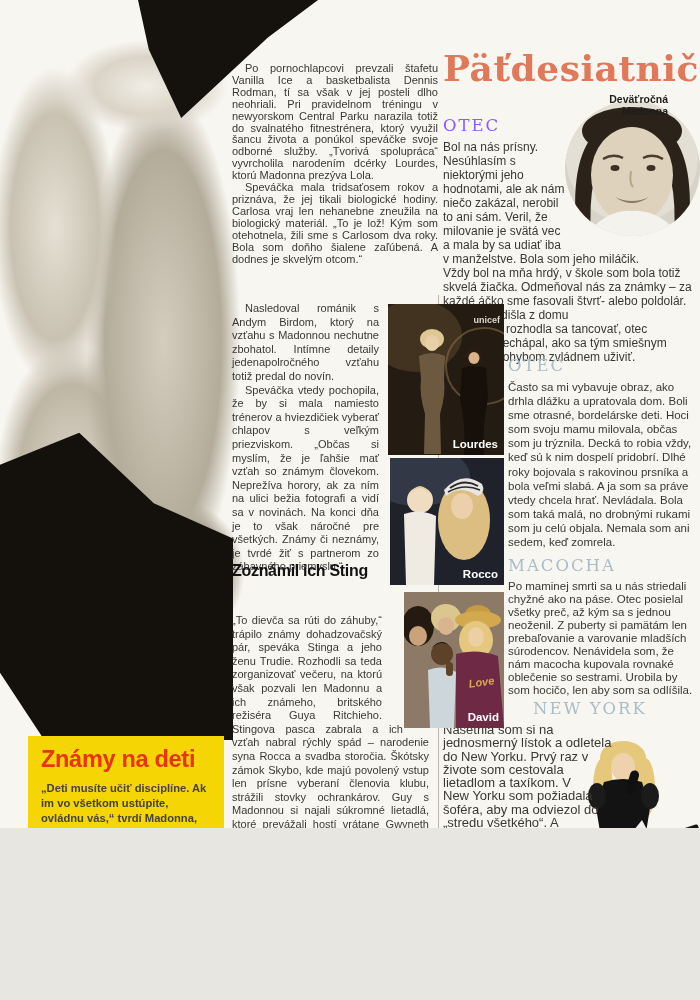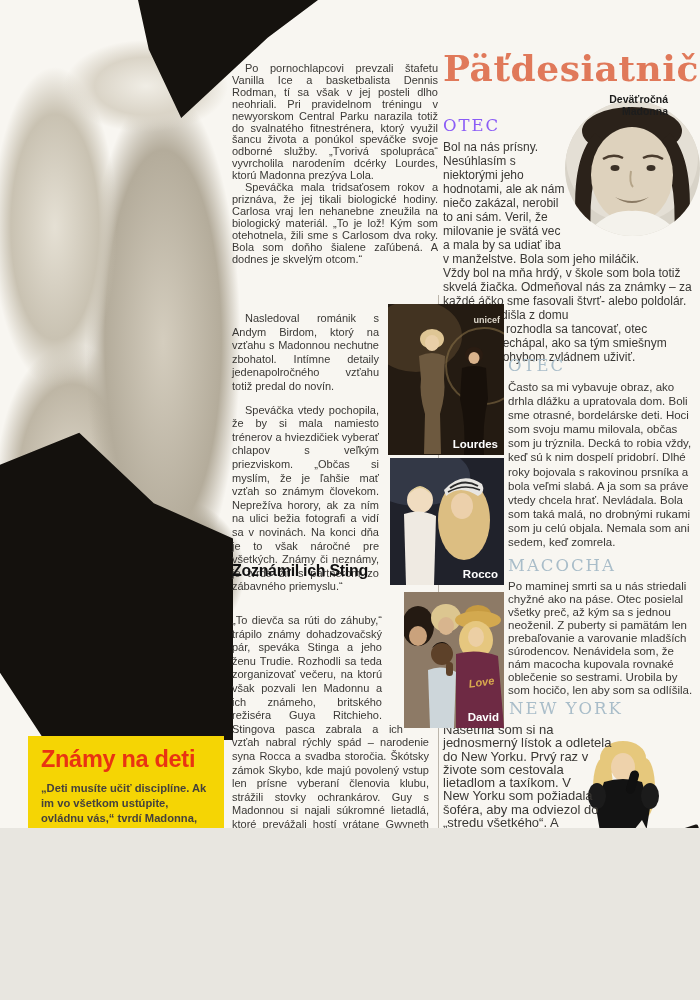--- a/index.html
+++ b/index.html
@@ -18,21 +18,21 @@
      radial-gradient(closest-side at 34% 72%,#ded7c9 0%,#beb6a5 55%,rgba(190,182,165,0) 78%),
      radial-gradient(closest-side at 70% 86%,#d0c8b8 0%,#a69e8d 60%,rgba(166,158,141,0) 82%);}
   .bw-shoulder{position:absolute;left:0;top:420px;width:233px;height:320px;background:#14110d;
           clip-path:polygon(0 14%,34% 4%,66% 26%,100% 37%,100% 100%,19% 100%,0 79%);}
 
   
   .midtop{position:absolute;left:232px;top:63px;width:206px;z-index:2;}
   .midtop p,.midnarrow p,.sting p{font-size:11px;line-height:11.9px;text-align:justify;margin:0;
     color:#3a3835;text-indent:13px;}
   .midnarrow{position:absolute;left:232px;top:302px;width:147px;z-index:2;}
-  .midnarrow p{line-height:13.6px;margin-top:10px;}
+  .midnarrow p{line-height:13.6px;}
   .subhead{position:absolute;left:232px;top:560px;width:155px;z-index:2;margin:0;
     font-size:16px;line-height:21.5px;font-weight:bold;color:#121212;letter-spacing:-0.3px;}
   .sting{position:absolute;left:232px;top:614px;width:197px;z-index:2;}
   .sting p{line-height:13.6px;text-indent:0;}
   .sting p.cont{text-indent:13px;}
   .sp1{float:right;width:47px;height:101px;}
   .sp2{float:right;clear:right;width:26px;height:15px;}
   .endmark{display:inline-block;width:12px;height:12px;border-radius:50%;background:#f39019;
     color:#fff;font-size:9px;font-weight:bold;text-align:center;line-height:12px;vertical-align:-1px;}
   .byline{position:absolute;left:232px;top:916px;width:205px;text-align:right;z-index:2;}
@@ -58,21 +58,21 @@
   .osp2{float:right;clear:right;width:58px;height:15px;}
   .otec p.cont{margin-left:53px;}
   .circle-photo{position:absolute;left:565px;top:101px;width:135px;height:135px;z-index:3;}
   .circle-cap{position:absolute;left:582px;top:93px;width:86px;z-index:4;text-align:right;
     font-size:10.5px;line-height:12px;font-weight:bold;color:#1d1d1d;}
   .mama{position:absolute;left:508px;top:356px;width:188px;z-index:2;}
   .mama p,.macocha p{font-size:11.5px;line-height:14.1px;}
   .macocha{position:absolute;left:508px;top:556px;width:188px;z-index:2;}
   .macocha p{line-height:13px;}
   .newyork{position:absolute;left:443px;top:699px;width:253px;z-index:2;}
-  .newyork h3{margin-left:66px;}
+  .newyork h3{margin-left:90px;}
   .newyork p{font-size:13px;line-height:13.3px;}
   .nsp1{float:right;width:80px;height:54px;}
   .nsp2{float:right;clear:right;width:97px;height:41px;}
   .nsp3{float:right;clear:right;width:127px;height:54px;}
   .nsp4{float:right;clear:right;width:142px;height:95px;}
   .guitar-photo{position:absolute;left:548px;top:724px;width:152px;height:276px;z-index:1;}
 
   
   .ybox{position:absolute;left:28px;top:736px;width:196px;height:264px;background:#f5d504;
     z-index:2;box-sizing:border-box;padding:11px 13px;}

